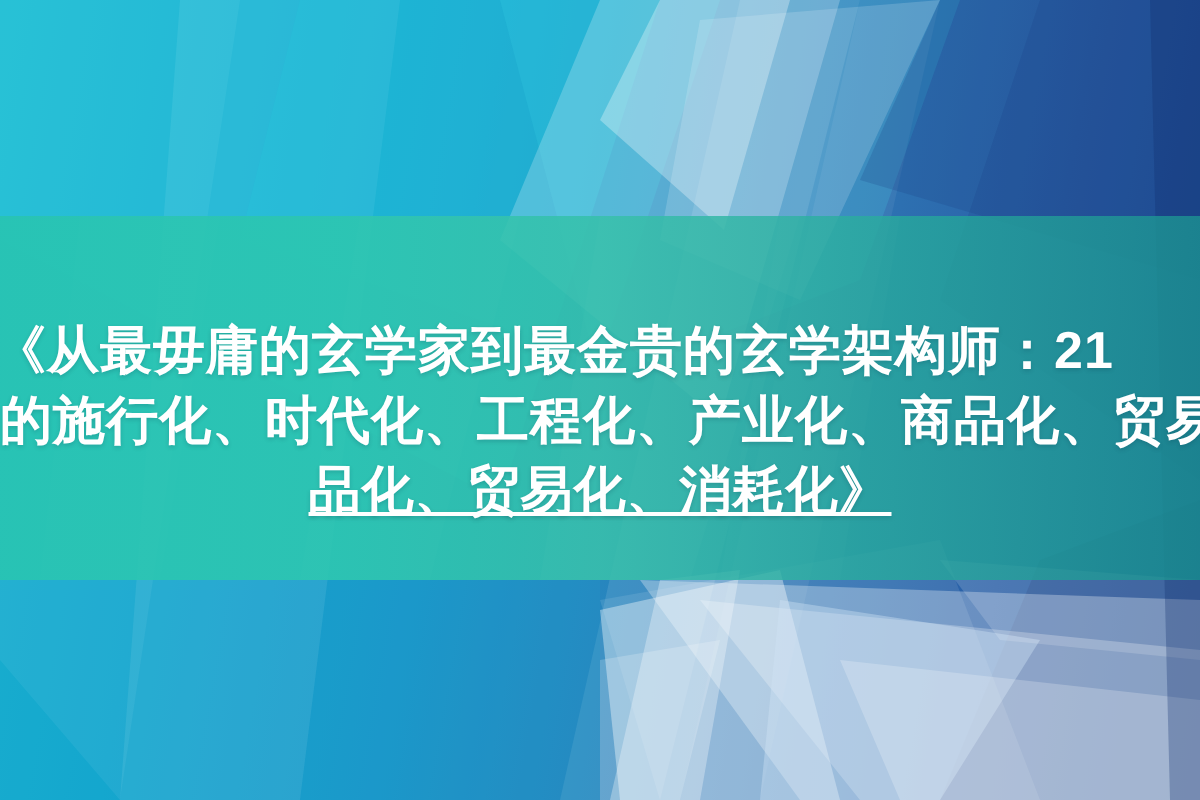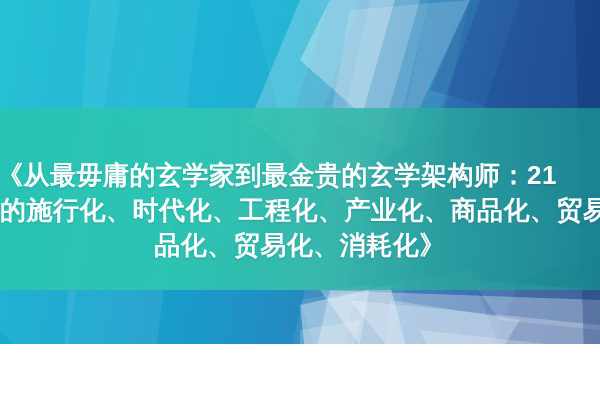--- a/index.html
+++ b/index.html
@@ -8,21 +8,21 @@
     padding: 0;
     background: #ffffff;
   }
   body {
     font-family: "Liberation Sans", "DejaVu Sans", sans-serif;
   }
 
   #banner {
     position: relative;
     width: 600px;
-    height: 344px;
+    height: 400px;
     overflow: hidden;
     background: #1d4ed8;
   }
 
   
   .bg-layer {
     position: absolute;
     inset: 0;
     width: 100%;
     height: 100%;
@@ -80,21 +80,21 @@
     letter-spacing: 0.5px;
     white-space: nowrap;
     text-shadow: 0 1px 2px rgba(0,40,60,0.18);
   }
 
   
   .title-line.l1 { margin-left: -46px; }
   
   .title-line.l2 { margin-left: 0px; }
   
-  .title-line.l3 { margin-left: 0px; }
+  .title-line.l3 { margin-left: 0px; text-decoration: underline; }
 </style>
 </head>
 <body>
 
 <div id="banner">
 
   <div class="bg-layer bg-base"></div>
 
   <svg class="svg-facets" width="600" height="400" viewBox="0 0 600 400" preserveAspectRatio="none">
 

